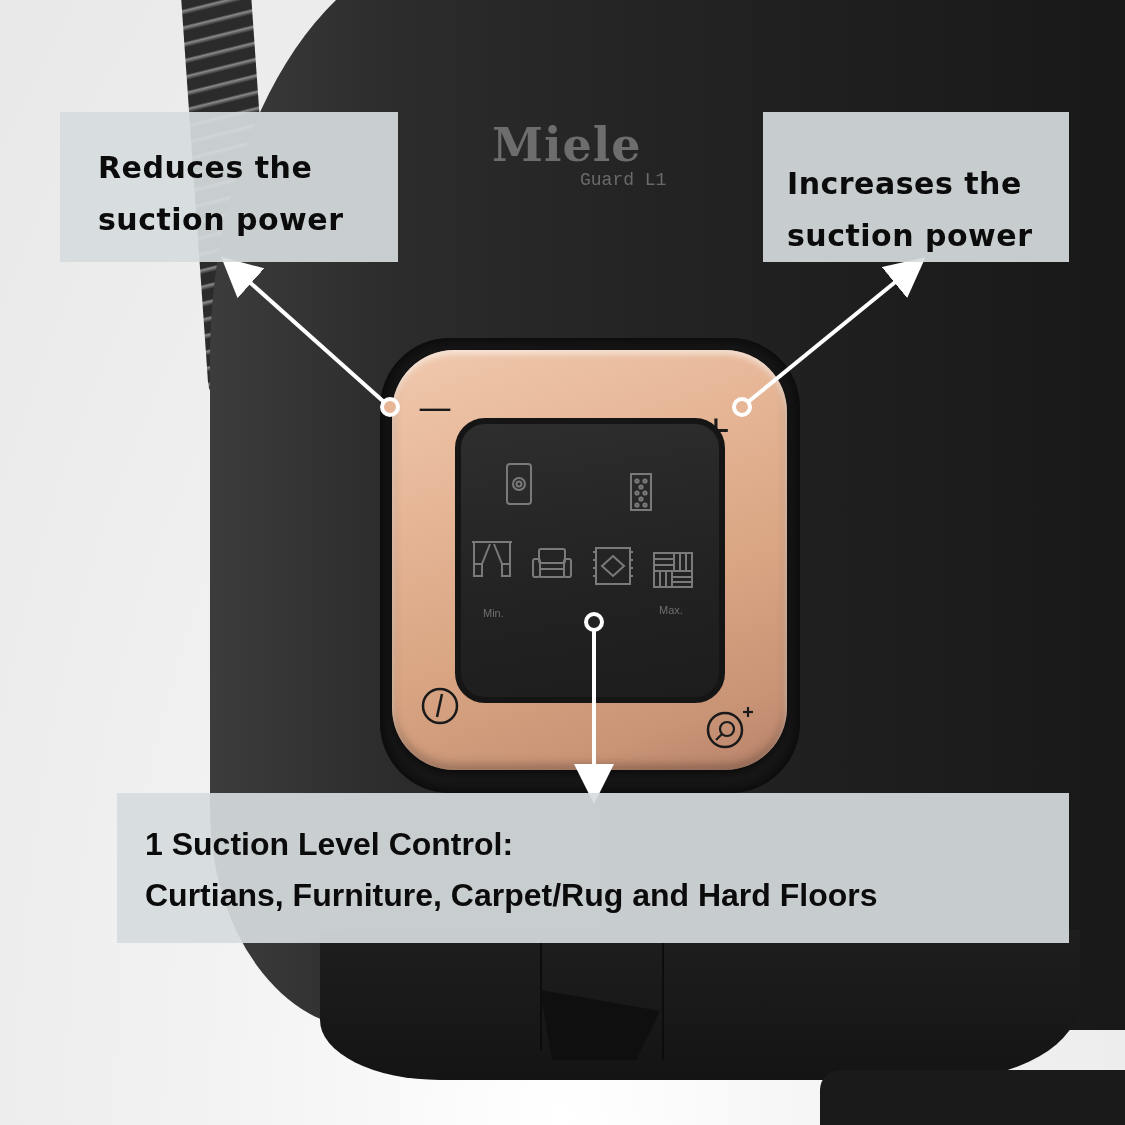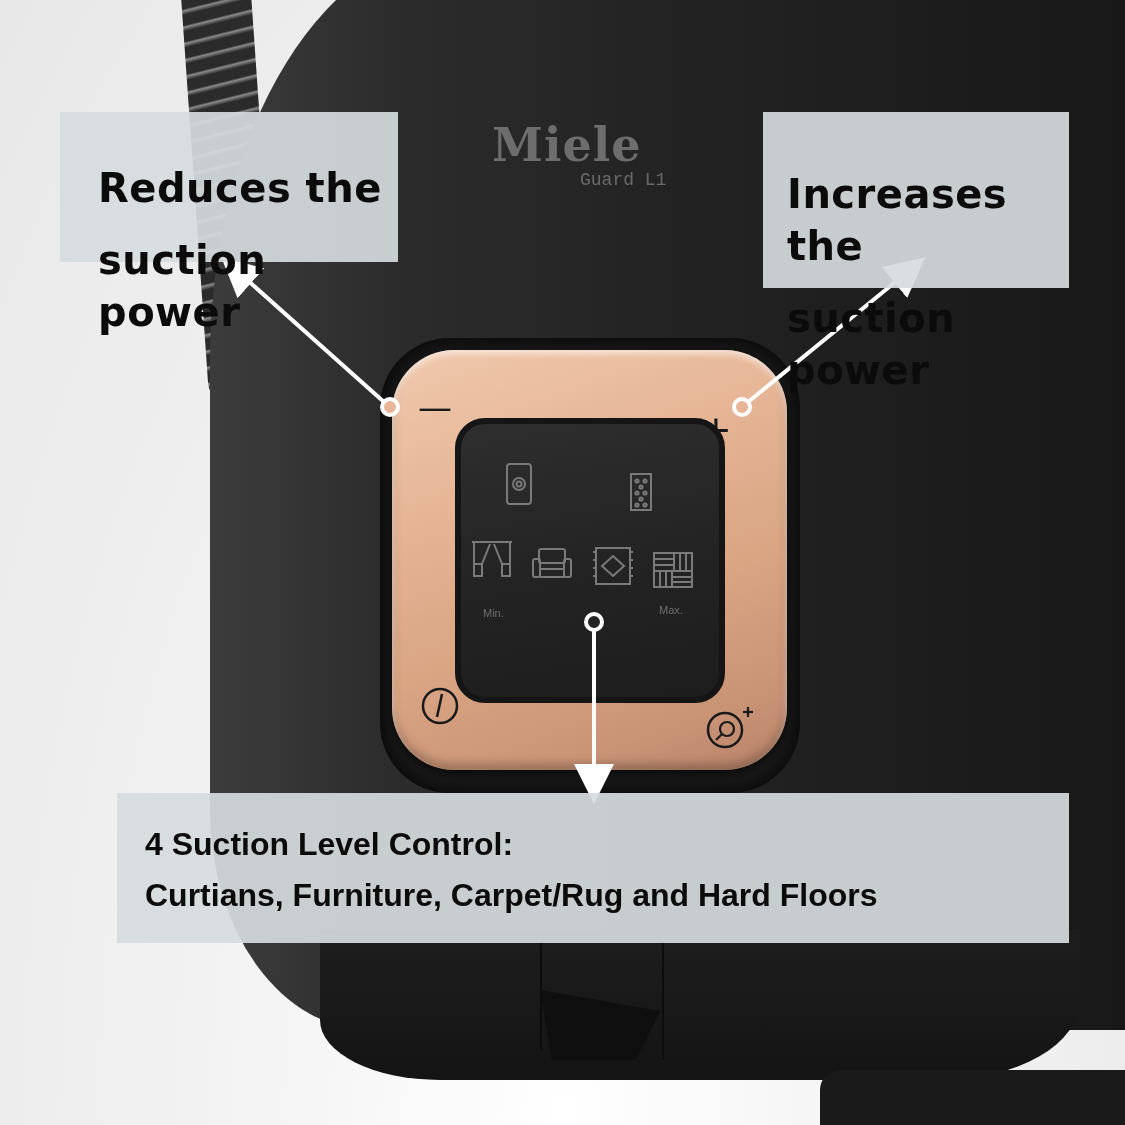--- a/index.html
+++ b/index.html
@@ -40,23 +40,23 @@
     .sym-plus { left: 700px; top: 410px; font-size: 38px; }
     .sym-power { left: 418px; top: 684px; }
     .sym-turbo { left: 703px; top: 702px; }
 
     .screen-icon { position: absolute; stroke: #7a7a7a; fill: none; stroke-width: 2; }
     .screen-label { position: absolute; color: #6e6e6e; font-family: "Liberation Sans", sans-serif; font-size: 11px; }
 
     
     .callout { position: absolute; background: rgba(214, 220, 221, 0.92); box-sizing: border-box; color: #0b0b0b; }
     .callout-left { left: 60px; top: 112px; width: 338px; height: 150px; padding: 30px 0 0 38px; }
-    .callout-right { left: 763px; top: 112px; width: 306px; height: 176px; padding: 36px 0 0 24px; }
+    .callout-right { left: 763px; top: 112px; width: 306px; height: 150px; padding: 46px 0 0 24px; }
     .callout-bottom { left: 117px; top: 793px; width: 952px; height: 150px; padding: 28px 0 0 28px; }
-    .callout-text { font-family: "DejaVu Sans", sans-serif; font-weight: bold; font-size: 40px; line-height: 52px; letter-spacing: 0.5px; margin-top: 20px; }
+    .callout-text { font-family: "DejaVu Sans", sans-serif; font-weight: bold; font-size: 30px; line-height: 52px; letter-spacing: 0.5px; }
     .callout-heading { font-family: "Liberation Sans", sans-serif; font-weight: bold; font-size: 32px; line-height: 46px; }
     .callout-sub { font-family: "Liberation Sans", sans-serif; font-weight: bold; font-size: 32px; line-height: 56px; }
 
     svg.arrows { position: absolute; left: 0; top: 0; width: 1125px; height: 1125px; pointer-events: none; }
   </style>
 </head>
 <body>
 
 <div class="scene"></div>
 <div class="hose"></div>
@@ -178,15 +178,15 @@
   <div class="callout-text">Reduces the</div>
   <div class="callout-text">suction power</div>
 </div>
 
 <div class="callout callout-right">
   <div class="callout-text">Increases the</div>
   <div class="callout-text">suction power</div>
 </div>
 
 <div class="callout callout-bottom">
-  <div class="callout-heading">4 Suction Level Control:</div>
+  <div class="callout-heading">1 Suction Level Control:</div>
   <div class="callout-sub">Curtians, Furniture, Carpet/Rug and Hard Floors</div>
 </div>
 
 </body></html>

